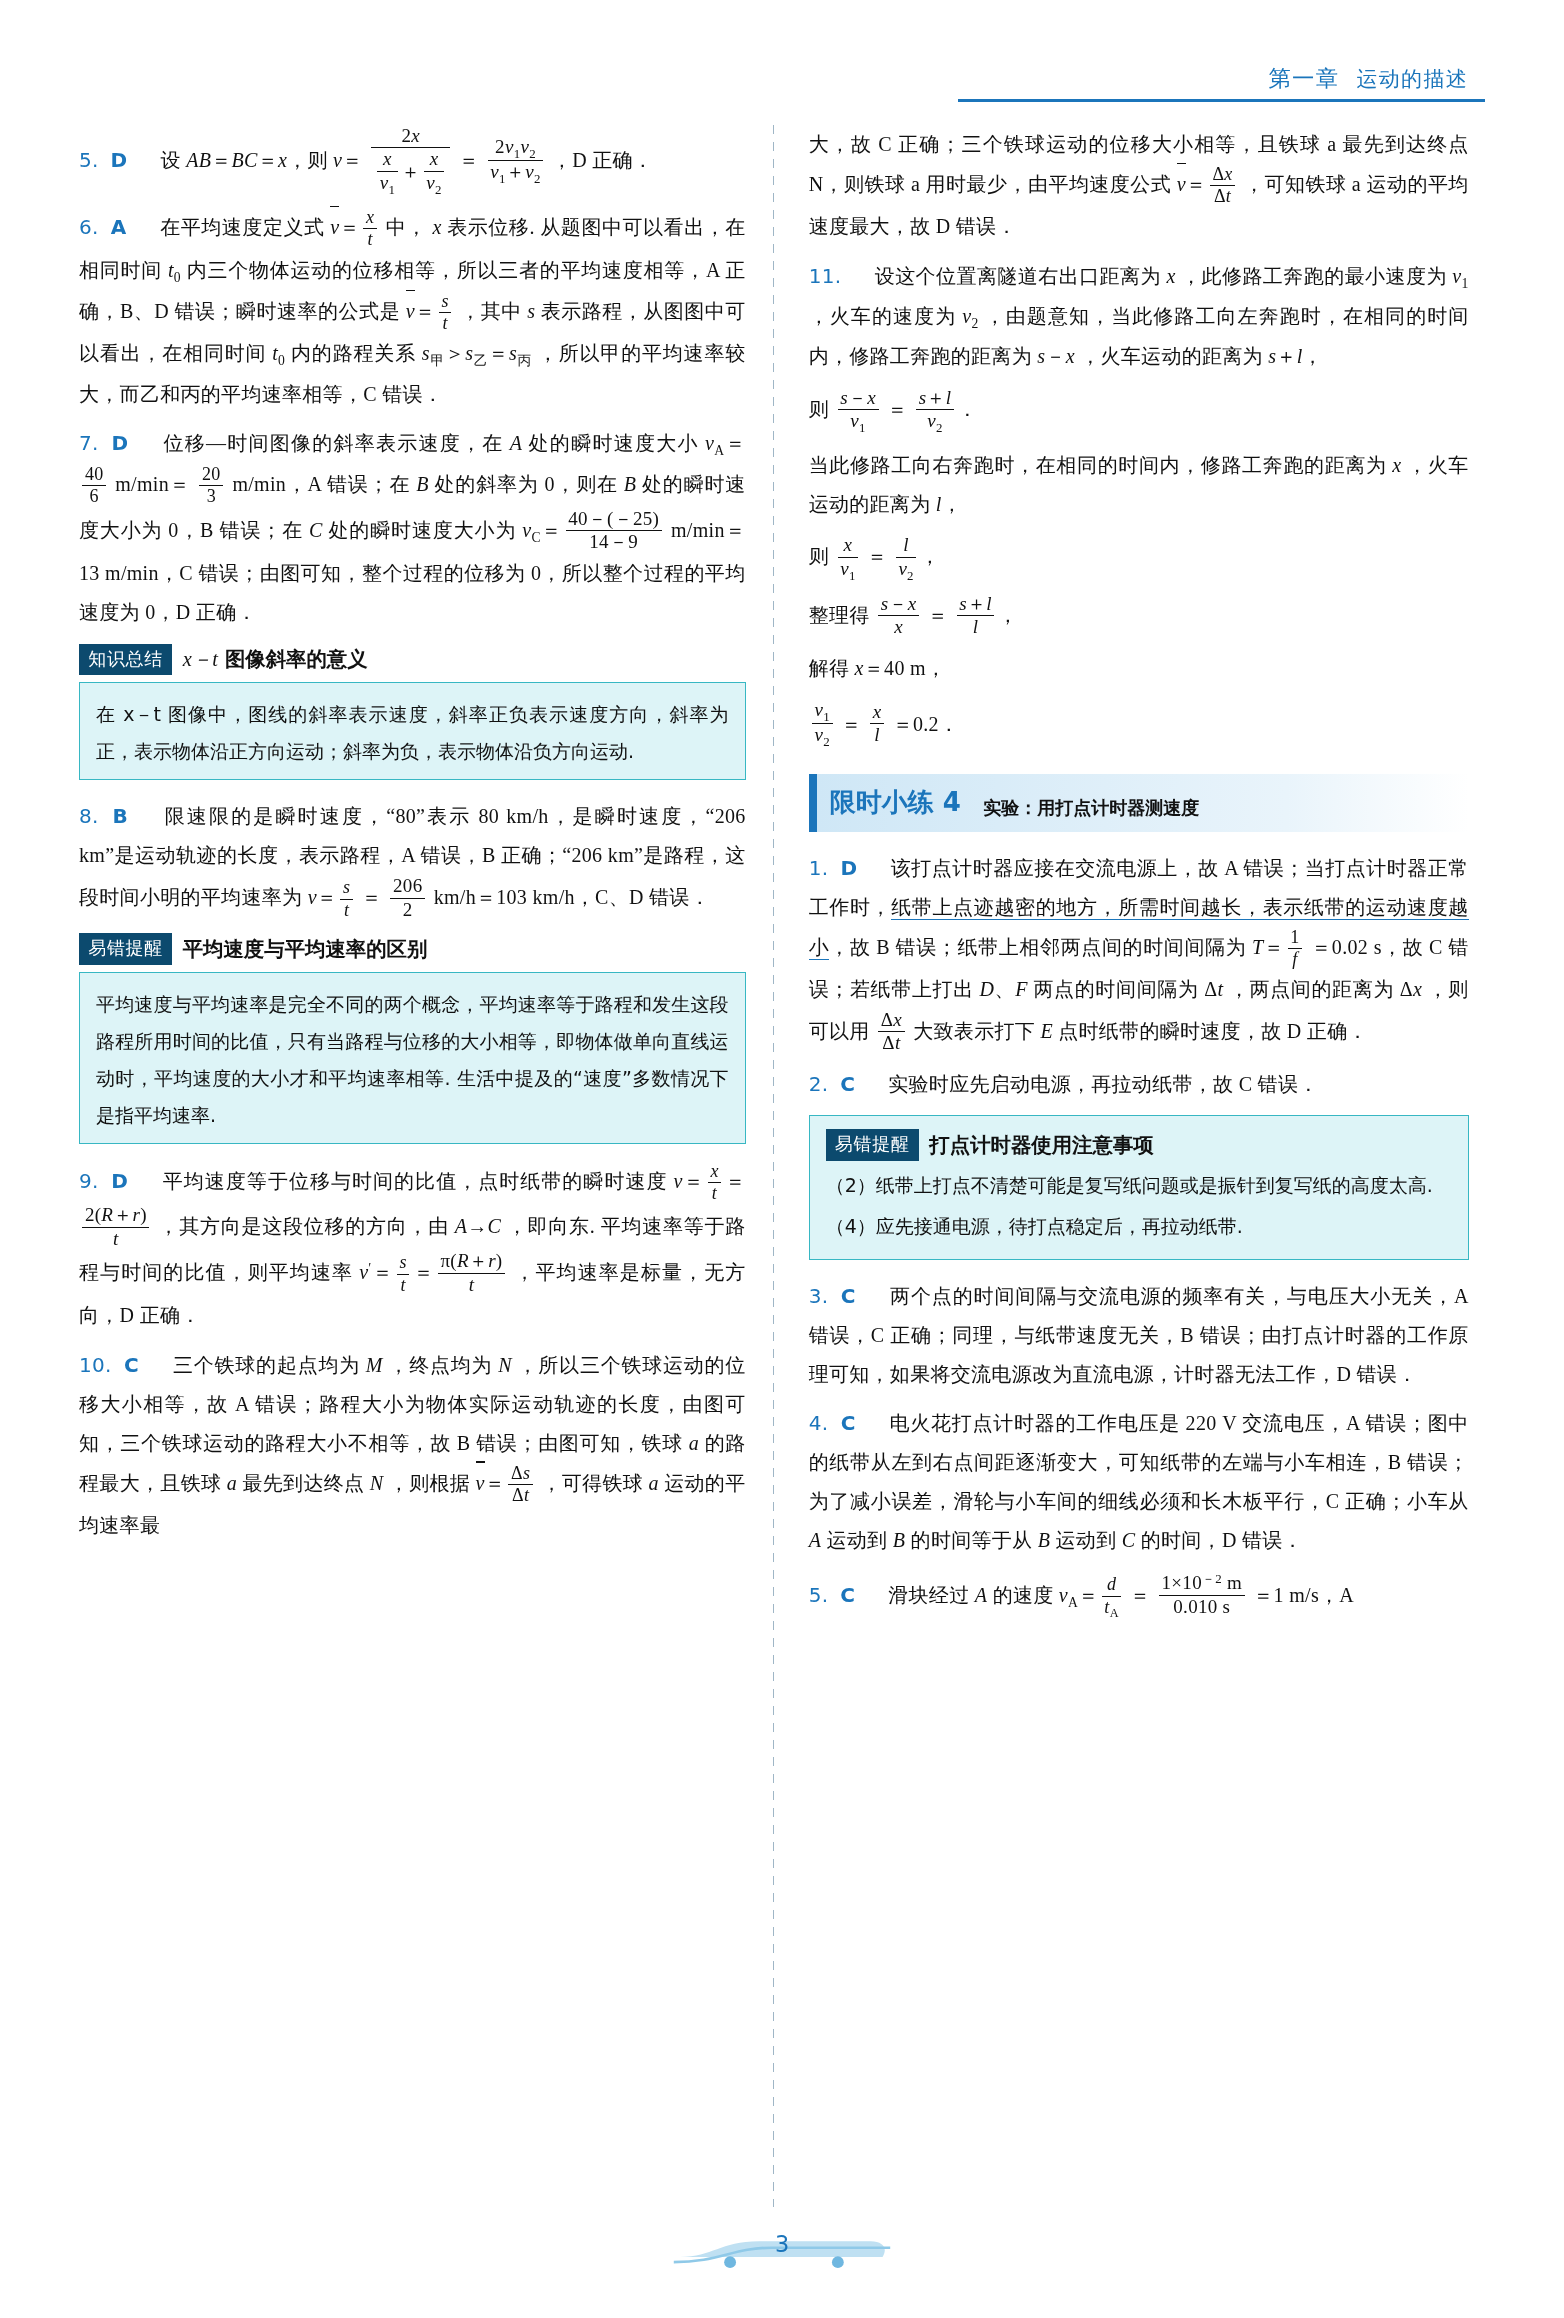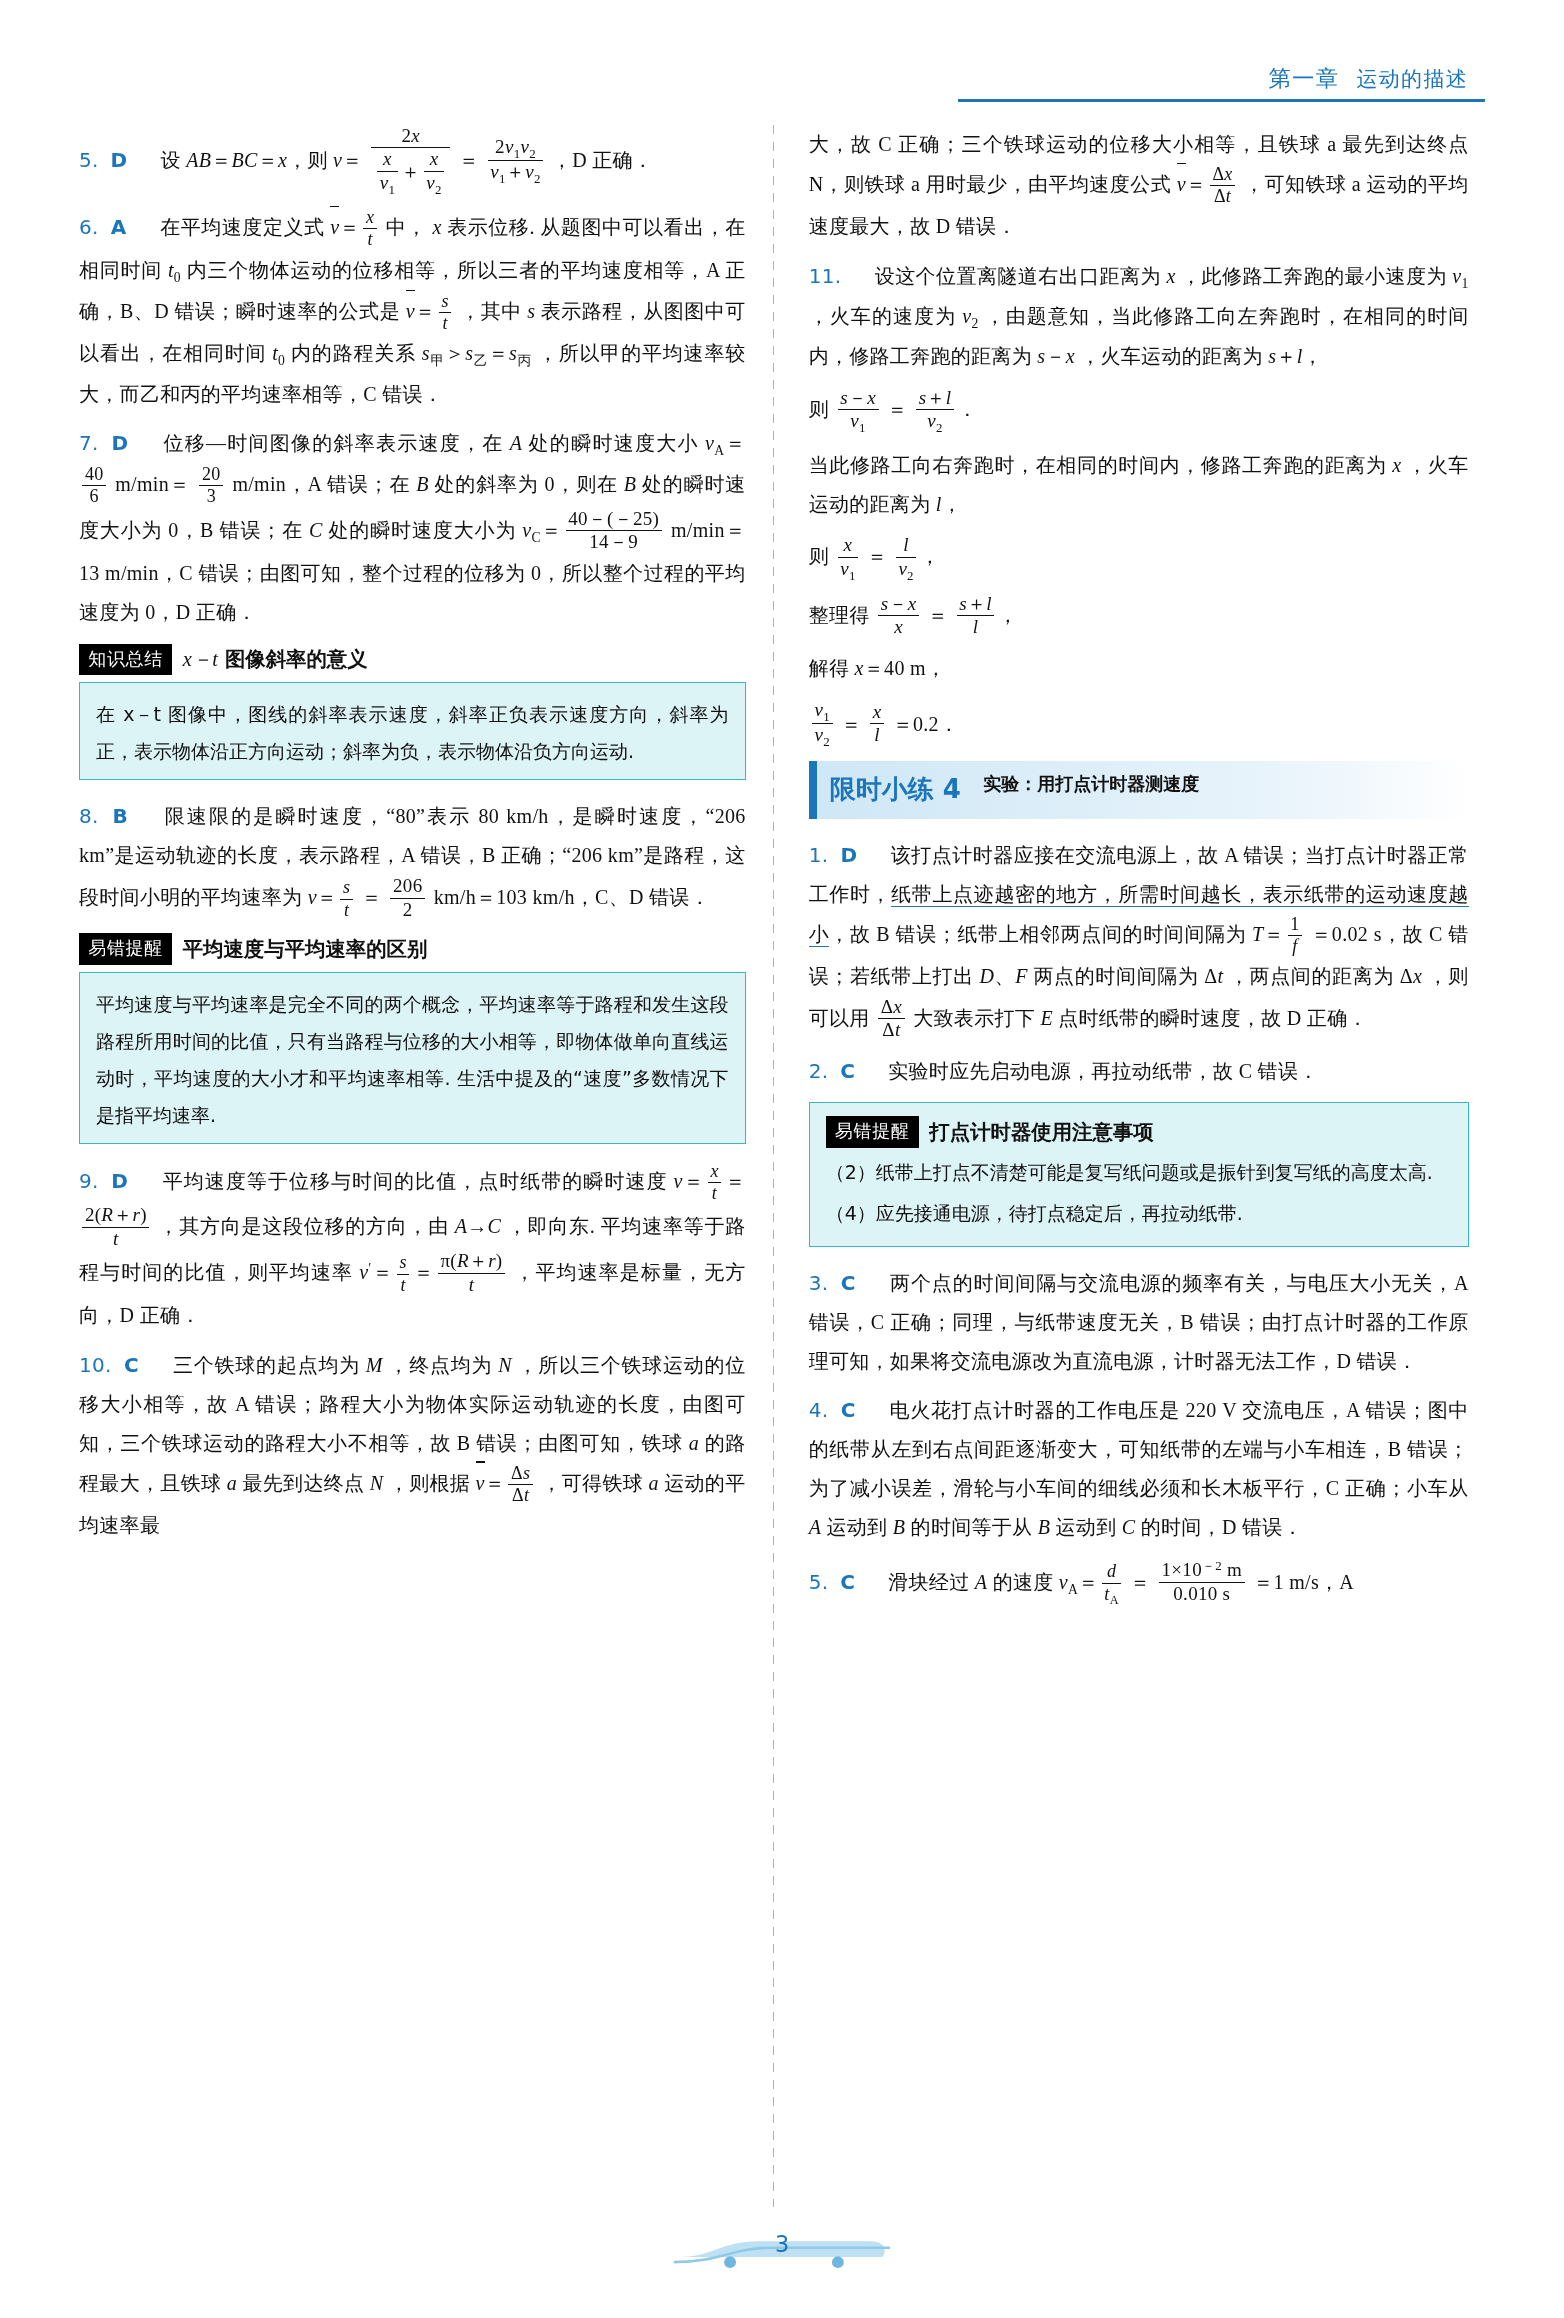--- a/index.html
+++ b/index.html
@@ -94,38 +94,38 @@
   }
   .note .body{
     font-size:19px; line-height:1.95; text-align:justify;
     font-family:"DejaVu Sans", sans-serif;
   }
   .note .body p{ margin:0 0 4px 0; }
   .tag-row{
     display:flex; align-items:center; gap:10.5px; margin-bottom:6.6px;
   }
   .tag{
-    background:#000000; color:#fff; font-size:18px; padding:3.3px 9.2px 4.6px 9.2px;
+    background:#0c4a6e; color:#fff; font-size:18px; padding:3.3px 9.2px 4.6px 9.2px;
     font-family:"DejaVu Sans", sans-serif; letter-spacing:0.7px;
     white-space:nowrap;
   }
   .tag-title{
     font-size:20.4px; font-family:"DejaVu Sans", sans-serif; font-weight:bold; color:#111;
   }
   .tag-title .it{ font-style:italic; font-family:"Liberation Serif",serif; font-weight:normal; }
   .note-head-out{
     display:flex; align-items:center; gap:10.5px; margin:12px 0 5.3px 0;
   }
   
   .banner{
-    margin:12px 0 17px 0;
+    margin:25px 0 17px 0;
     background:linear-gradient(to right,#cfe7f6 0%,#e9f4fb 72%,#ffffff 100%);
     border-left:8px solid #1b75bb;
     padding:10.5px 12px 12px 13px;
-    display:flex; align-items:flex-start; gap:22.4px;
+    display:flex; align-items:flex-end; gap:22.4px;
   }
   .banner .b1{
     font-size:26px; font-weight:bold; color:#1b75bb;
     font-family:"DejaVu Sans", sans-serif;
   }
   .banner .b2{
     font-size:18px; font-weight:bold; color:#111;
     font-family:"DejaVu Sans", sans-serif;
   }
   

